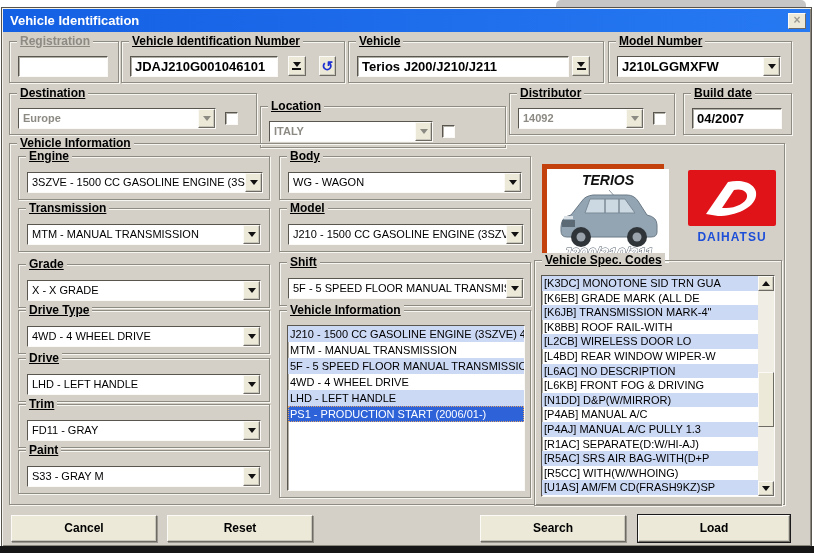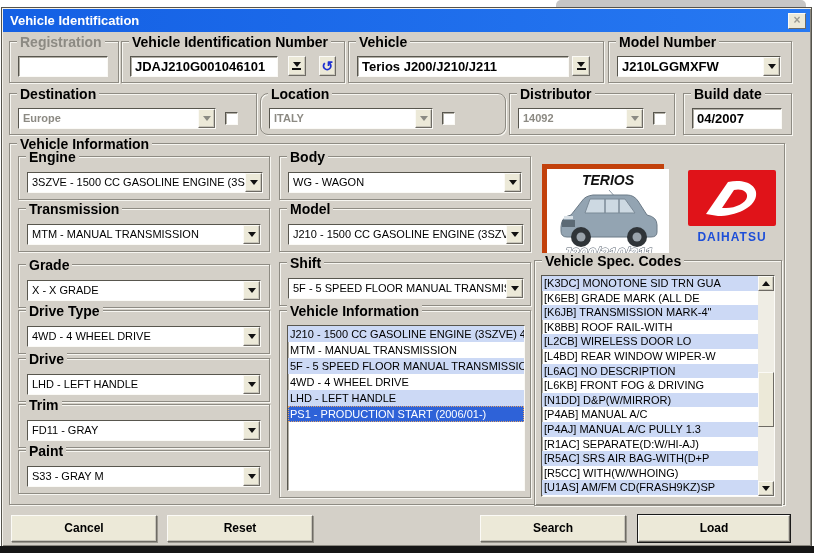--- a/index.html
+++ b/index.html
@@ -14,21 +14,21 @@
     border:1px solid #55534c; box-shadow:inset 1px 1px 0 #f4f2ec, inset -1px -1px 0 #8a877f;}
   .titlebar{position:absolute;top:1px;left:1px;right:1px;height:23px;
     background:linear-gradient(90deg,var(--tb1),var(--tb2));display:flex;align-items:center;
     padding:0 4px 0 7px;}
   .titlebar .ttl{color:#fff;font-weight:bold;font-size:13px;flex:1;}
   .closebtn{width:18px;height:16px;background:var(--btn);border:1px solid;
     border-color:var(--lt) var(--dk) var(--dk) var(--lt);color:#9b9b93;font-weight:bold;
     font-size:12px;line-height:13px;text-align:center;}
   .grp{position:absolute;border:1px solid #8e8b83;box-shadow:inset 1px 1px 0 #f7f6f1, 1px 1px 0 #f7f6f1;}
   .grp>.lbl{position:absolute;top:-8px;left:7px;background:var(--bg);padding:0 3px;
-    font-size:14px;font-weight:bold;color:#000;white-space:nowrap;}
+    font-size:12px;font-weight:bold;color:#000;white-space:nowrap;text-decoration:underline;}
   .grp>.lbl.dis{color:var(--gray-text);}
   .inner{position:absolute;inset:0;display:flex;align-items:center;padding:10px 8px 2px;}
   .sunken{background:#fff;border:1px solid;border-color:#58564e var(--lt) var(--lt) #58564e;
     box-shadow:inset 1px 1px 0 #b2afa6;}
   .field{height:21px;font-size:13px;font-weight:bold;padding:2px 4px;white-space:nowrap;overflow:hidden;color:#000;}
   .btn3d{background:var(--btn);border:1px solid;border-color:var(--lt) var(--dk) var(--dk) var(--lt);
     box-shadow:inset -1px -1px 0 #c9c6bb;display:flex;align-items:center;justify-content:center;}
   .arr{width:0;height:0;border-left:4px solid transparent;border-right:4px solid transparent;border-top:5px solid #111;}
   .arr.dis{border-top-color:#8b8b84;}
   .dropstack{display:flex;flex-direction:column;align-items:center;}
@@ -128,21 +128,21 @@
       <div class="sunken combo" style="width:198px;">
         <span class="val dis">Europe</span>
         <span class="cbtn btn3d">
             <span class="arr dis"></span>
           </span>
       </div>
       <span class="chk"></span>
     </div>
   </div>
 
-  <div class="grp" style="top:85px;left:258px;width:246px;height:42px;border-radius:8px;">
+  <div class="grp" style="top:98px;left:258px;width:246px;height:42px;">
     <span class="lbl">Location</span>
     <div class="inner">
       <div class="sunken combo" style="width:164px;">
         <span class="val dis">ITALY</span>
         <span class="cbtn btn3d">
             <span class="arr dis"></span>
           </span>
       </div>
       <span class="chk"></span>
     </div>

